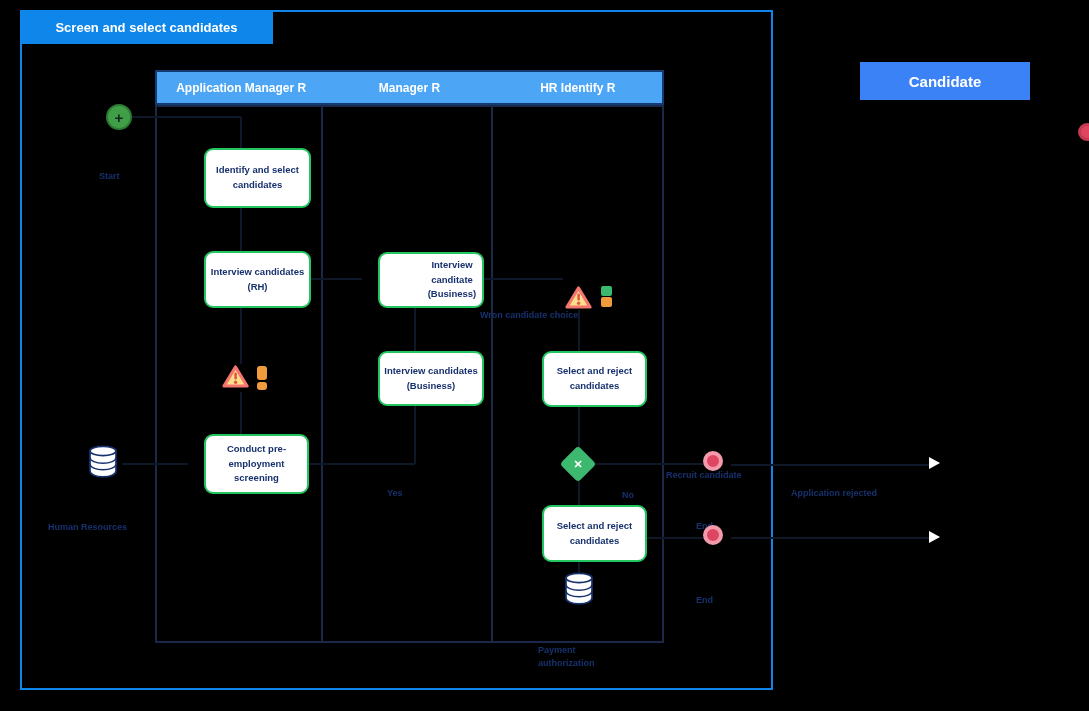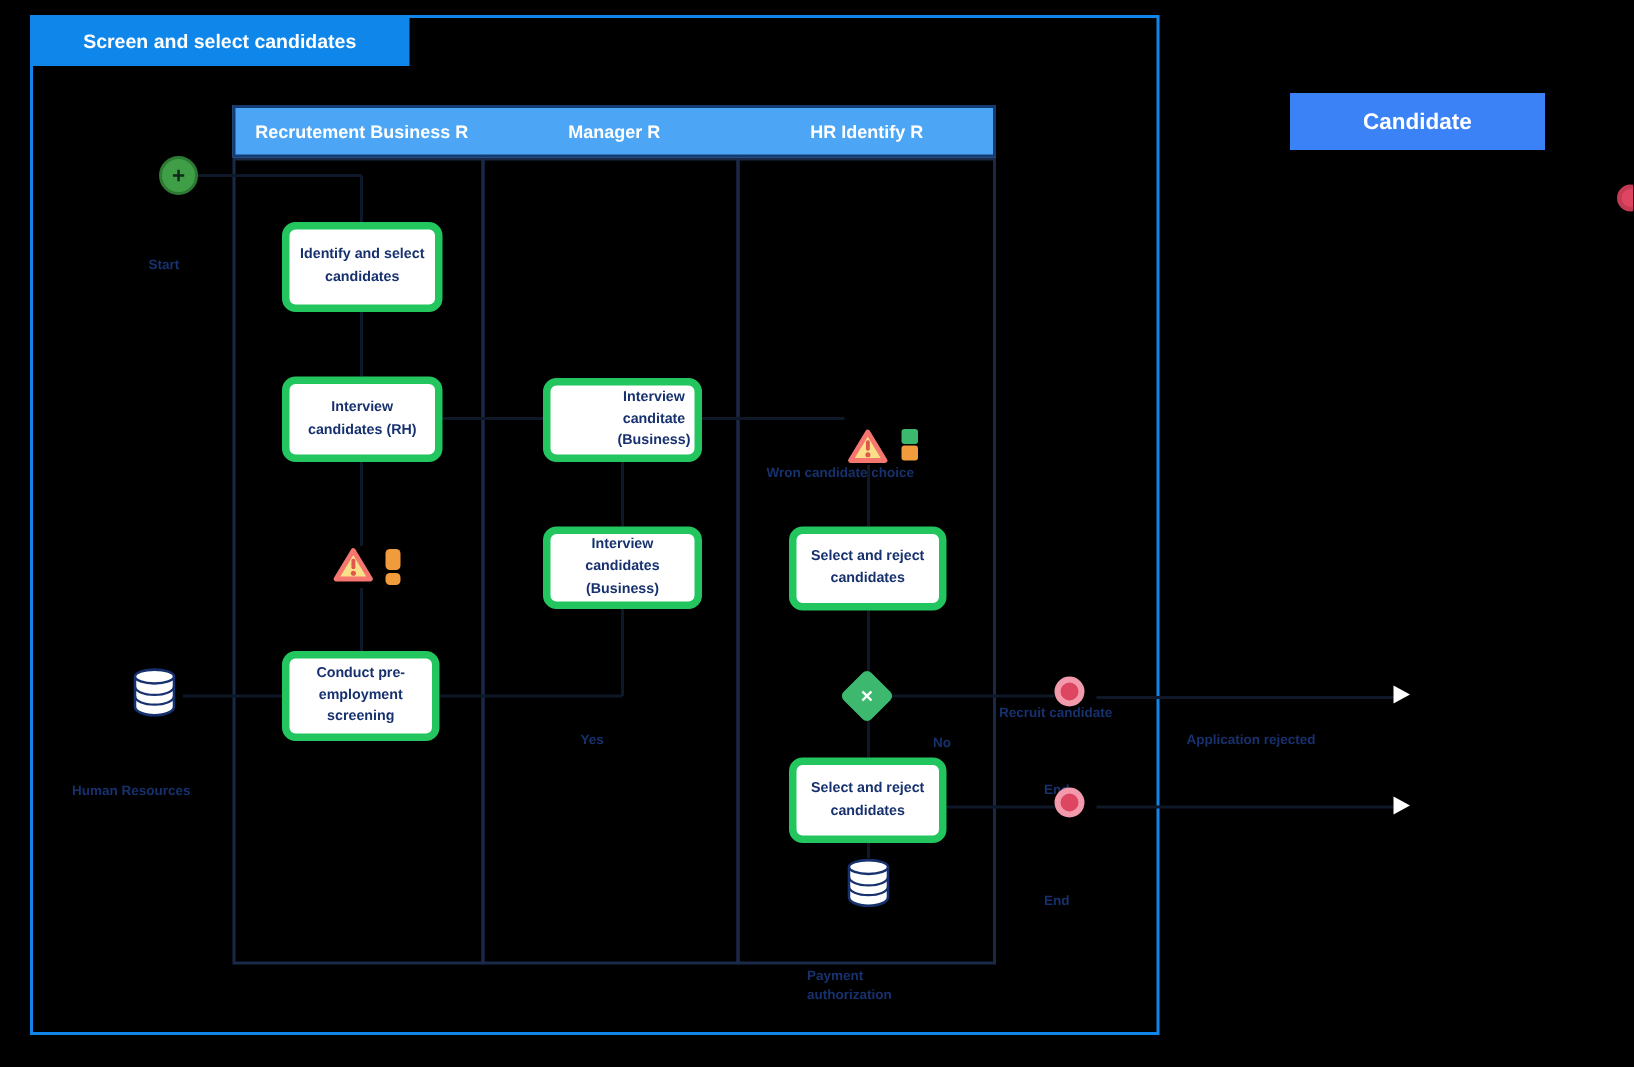--- a/index.html
+++ b/index.html
@@ -21,23 +21,23 @@
           color:#fff; font-weight:bold; font-size:12px; }
   .lane-col { position:absolute; top:105px; height:538px; border:2px solid #1a2948; }
   .col1 { left:155px; width:168px; }
   .col2 { left:321px; width:172px; }
   .col3 { left:491px; width:173px; }
   
   .cand-header { position:absolute; left:860px; top:62px; width:170px; height:38px;
           background:#3b82f6; color:#fff; font-weight:bold; font-size:15px;
           display:flex; align-items:center; justify-content:center; }
   
-  .task { position:absolute; background:#fff; border:5px solid #22c55e; border-radius:9px;
+  .task { position:absolute; background:#fff; border:2px solid #22c55e; border-radius:9px;
           display:flex; align-items:center; justify-content:center; text-align:center;
-          color:#17316e; font-weight:bold; font-size:9.5px; line-height:1.55; padding:4px; }
+          color:#17316e; font-weight:bold; font-size:9.5px; line-height:1.55; padding:4px;margin-left:16px; }
   
   .evt-start { position:absolute; left:106px; top:104px; width:26px; height:26px;
           border-radius:50%; background:#3f9e46; border:2px solid #2c7a33;
           display:flex; align-items:center; justify-content:center;
           color:#11281c; font-weight:bold; font-size:15px; line-height:1; }
   .evt-end { position:absolute; width:20px; height:20px; border-radius:50%;
           background:#dd4560; border:4px solid #f29aab; }
   .gateway { position:absolute; left:565px; top:451px; width:26px; height:26px;
           background:#3cb96e; border-radius:4px; transform:rotate(45deg); }
   .gateway span { position:absolute; inset:0; display:flex; align-items:center;
@@ -69,21 +69,21 @@
 <div id="canvas">
 
   <div class="pool"></div>
   <div class="pool-title">Screen and select candidates</div>
 
   <div class="lane-col col1"></div>
   <div class="lane-col col2"></div>
   <div class="lane-col col3"></div>
 
   <div class="lane-header">
-    <div class="cell">Recrutement Business R</div>
+    <div class="cell">Application Manager R</div>
     <div class="cell">Manager R</div>
     <div class="cell">HR Identify R</div>
   </div>
 
   <div class="cand-header">Candidate</div>
 
   <div class="conn" style="left:132px; top:116px; width:109px; height:2px;"></div>
   <div class="conn" style="left:240px; top:117px; width:2px; height:31px;"></div>
   <div class="conn" style="left:240px; top:208px; width:2px; height:43px;"></div>
   <div class="conn" style="left:240px; top:308px; width:2px; height:56px;"></div>
@@ -117,21 +117,21 @@
     <rect x="12.3" y="8.5" width="2.6" height="7" rx="1.2" fill="#e2574c"></rect>
     <circle cx="13.6" cy="18.2" r="1.7" fill="#e2574c"></circle>
   </svg>
   <div class="pill" style="left:257px; top:366px; width:10px; height:14px;"></div>
   <div class="pill" style="left:257px; top:382px; width:10px; height:8px;"></div>
 
   <div class="task" style="left:362px; top:252px; width:106px; height:56px;padding-left:46px;">Interview canditate (Business)</div>
   <div class="task" style="left:362px; top:351px; width:106px; height:55px;">Interview candidates (Business)</div>
   <div class="lbl" style="left:387px; top:450px; width:40px;">Yes</div>
 
-  <div class="lbl" style="left:511px; top:272px; width:140px;">Wron candidate choice</div>
+  <div class="lbl" style="left:480px; top:272px; width:140px;">Wron candidate choice</div>
   <svg class="warn-svg" style="left:565px; top:285px;" width="27" height="25" viewBox="0 0 27 25">
     <path d="M13.5 3 L25 22 H2 Z" fill="#fbe08a" stroke="#f4766e" stroke-width="3.2" stroke-linejoin="round"></path>
     <rect x="12.3" y="8.5" width="2.6" height="7" rx="1.2" fill="#e2574c"></rect>
     <circle cx="13.6" cy="18.2" r="1.7" fill="#e2574c"></circle>
   </svg>
   <div class="sq sq-green" style="left:601px; top:286px;"></div>
   <div class="sq sq-orange" style="left:601px; top:297px;"></div>
 
   <div class="task" style="left:526px; top:351px; width:105px; height:56px;">Select and reject candidates</div>
   <div class="task" style="left:526px; top:505px; width:105px; height:57px;">Select and reject candidates</div>

